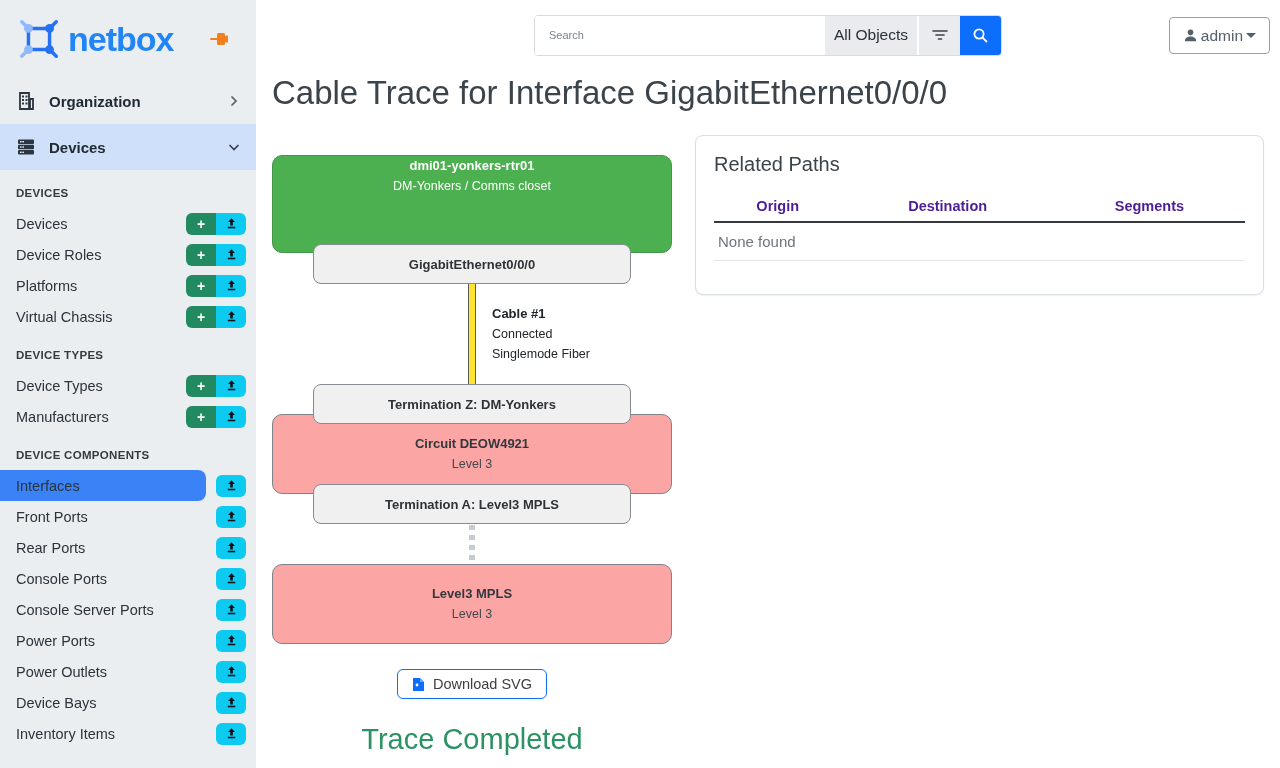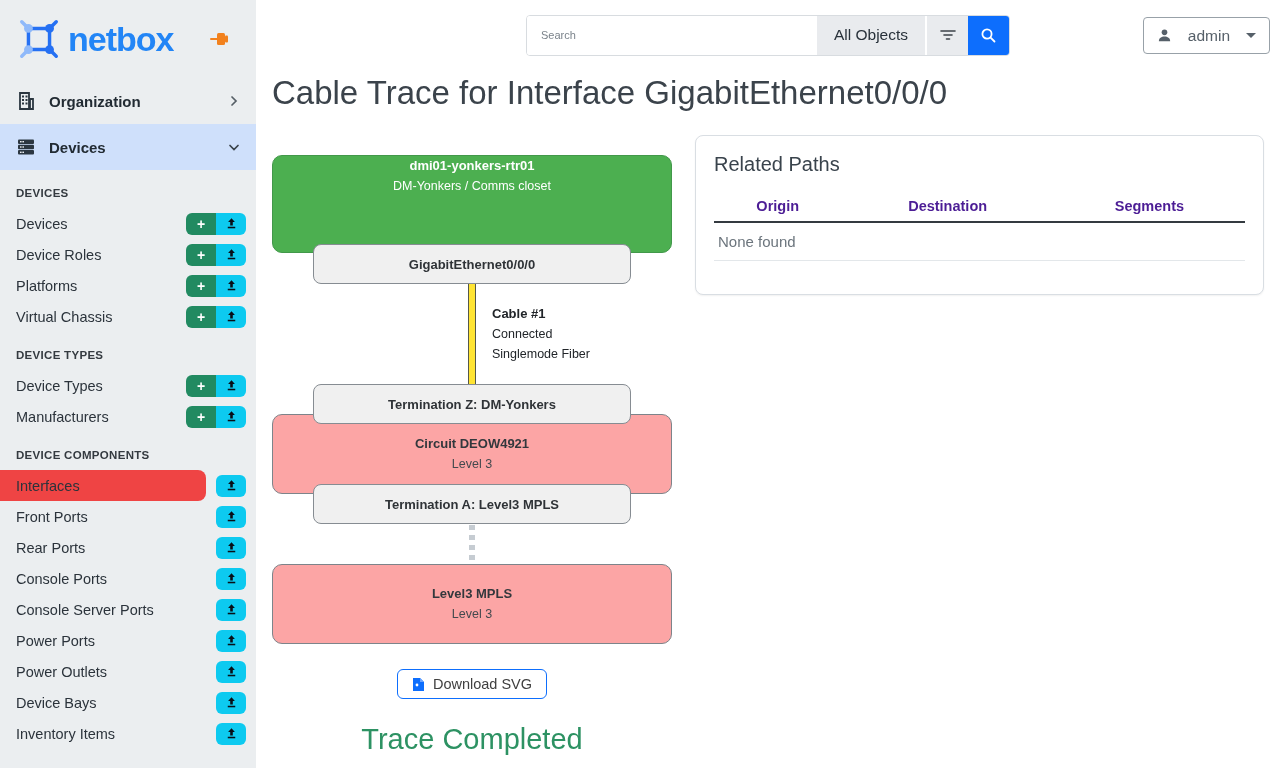--- a/index.html
+++ b/index.html
@@ -14,38 +14,38 @@
   .pin-btn { margin-left:auto; background:none; border:none; cursor:pointer; }
 
   .nav-group { height:46px; display:flex; align-items:center; padding:0 16px; gap:13px; }
   .nav-group .glabel { font-size:15px; font-weight:700; color:#222b33; flex:1; }
   .nav-group.active { background:#cfe0fb; }
 
   .section-header { margin:17px 16px 9px; font-size:11.5px; font-weight:700; color:#343a40; letter-spacing:.3px; }
 
   .side-item { height:31px; display:flex; align-items:center; padding-right:10px; }
   .side-item .item-hl { flex:1; height:31px; display:flex; align-items:center; padding-left:16px; margin-right:10px; border-radius:0 8px 8px 0; }
-  .side-item.active .item-hl { background:#ef4444; }
+  .side-item.active .item-hl { background:#3b82f6; }
   .side-item .ilabel { font-size:14.5px; color:#2b333b; }
 
   .btn-group { display:flex; height:22px; border-radius:6px; overflow:hidden; }
   .mini-btn { width:30px; height:22px; border:none; display:flex; align-items:center; justify-content:center; cursor:pointer; }
   .mini-btn.add { background:#218a61; color:#fff; font-size:14px; font-weight:700; }
   .mini-btn.import { background:#0dcaf0; }
 
   
   .main { flex:1; background:#fff; position:relative; }
   .topbar { height:70px; display:flex; align-items:center; justify-content:center; position:relative; }
   .search-group { display:flex; height:41px; border:1px solid #d8dce0; border-radius:4px; overflow:hidden; background:#fff; }
   .search-input { width:290px; border:none; outline:none; padding:0 14px; font-size:11px; color:#404040; font-family:"Liberation Sans", sans-serif; }
   .search-input::placeholder { color:#7b838b; }
-  .scope-btn { background:#e9ebee; border:none; padding:0 17px; font-size:15.5px; color:#28313a; cursor:pointer; font-family:"Liberation Sans", sans-serif; }
+  .scope-btn { background:#e9ebee; border:none; padding:0 9px; font-size:15.5px; color:#28313a; cursor:pointer; font-family:"Liberation Sans", sans-serif; }
   .filter-btn { background:#e9ebee; border:none; border-left:2px solid #fff; width:43px; display:flex; align-items:center; justify-content:center; cursor:pointer; }
   .go-btn { background:#0d6efd; border:none; width:41px; display:flex; align-items:center; justify-content:center; cursor:pointer; }
-  .user-menu { position:absolute; right:10px; top:17px; height:37px; display:flex; align-items:center; gap:16px; padding:0 13px; border:1px solid #98a1a8; border-radius:4px; background:#fff; color:#566069; font-size:15.5px; cursor:pointer; font-family:"Liberation Sans", sans-serif; }
+  .user-menu { position:absolute; right:10px; top:17px; height:37px; display:flex; align-items:center; gap:3px; padding:0 13px; border:1px solid #98a1a8; border-radius:4px; background:#fff; color:#566069; font-size:15.5px; cursor:pointer; font-family:"Liberation Sans", sans-serif; }
   .caret-down { width:0; height:0; border-left:5px solid transparent; border-right:5px solid transparent; border-top:5px solid #566069; }
 
   .page-title { font-size:33px; font-weight:400; color:#3b434b; margin:4px 16px 23px; }
 
   .content-row { display:flex; padding:0 16px; gap:23px; align-items:flex-start; }
   .trace-col { width:400px; min-width:400px; }
 
   
   .diagram { position:relative; width:400px; height:489px; margin-top:20px; }
   .node { position:absolute; left:0; width:400px; border-radius:10px; border:1px solid #7d848a; background:#fca5a5; text-align:center; z-index:1; }

